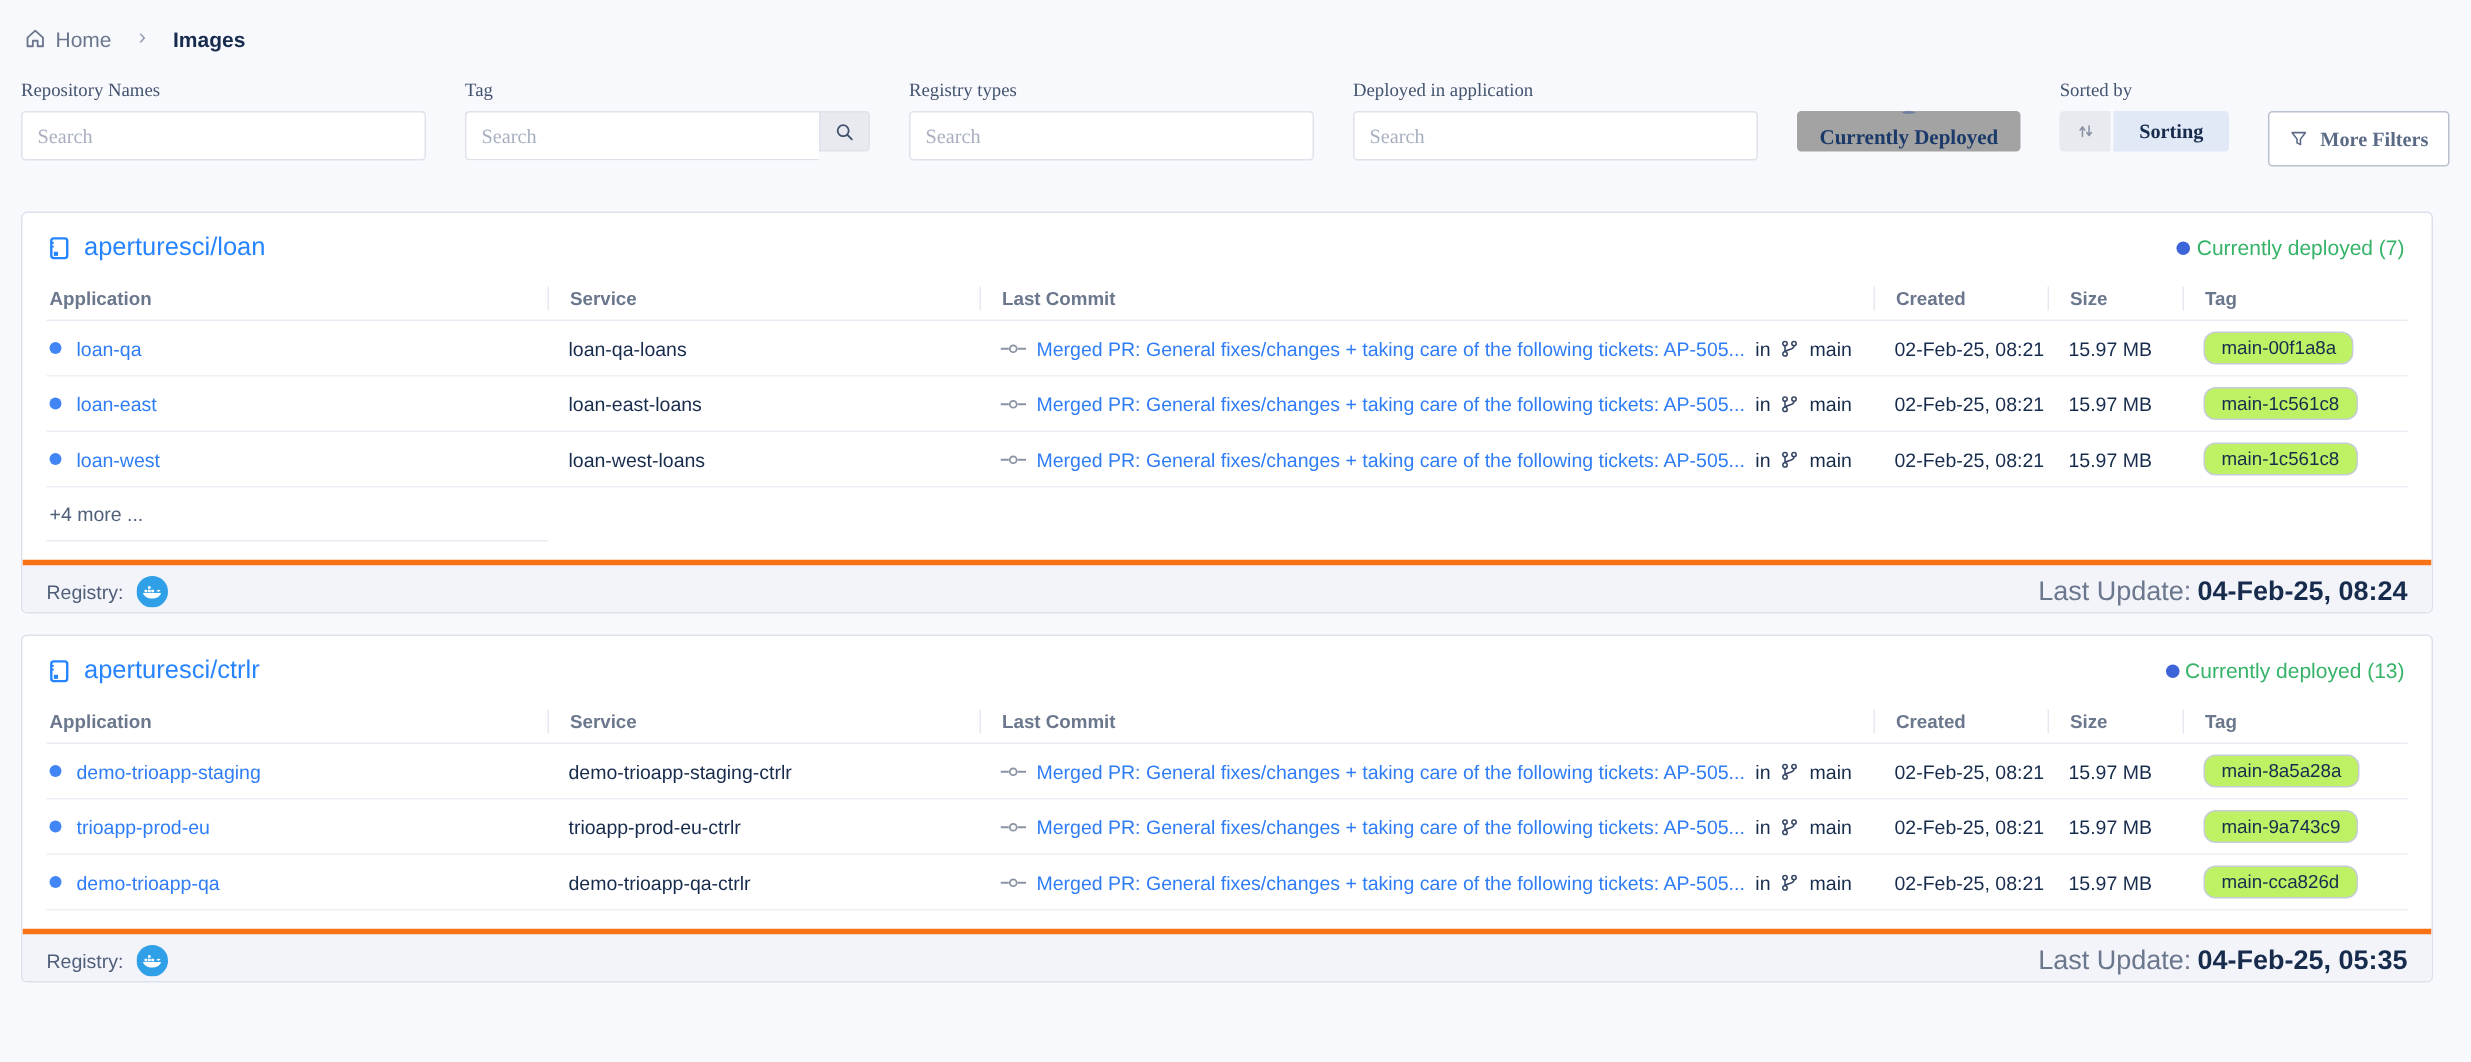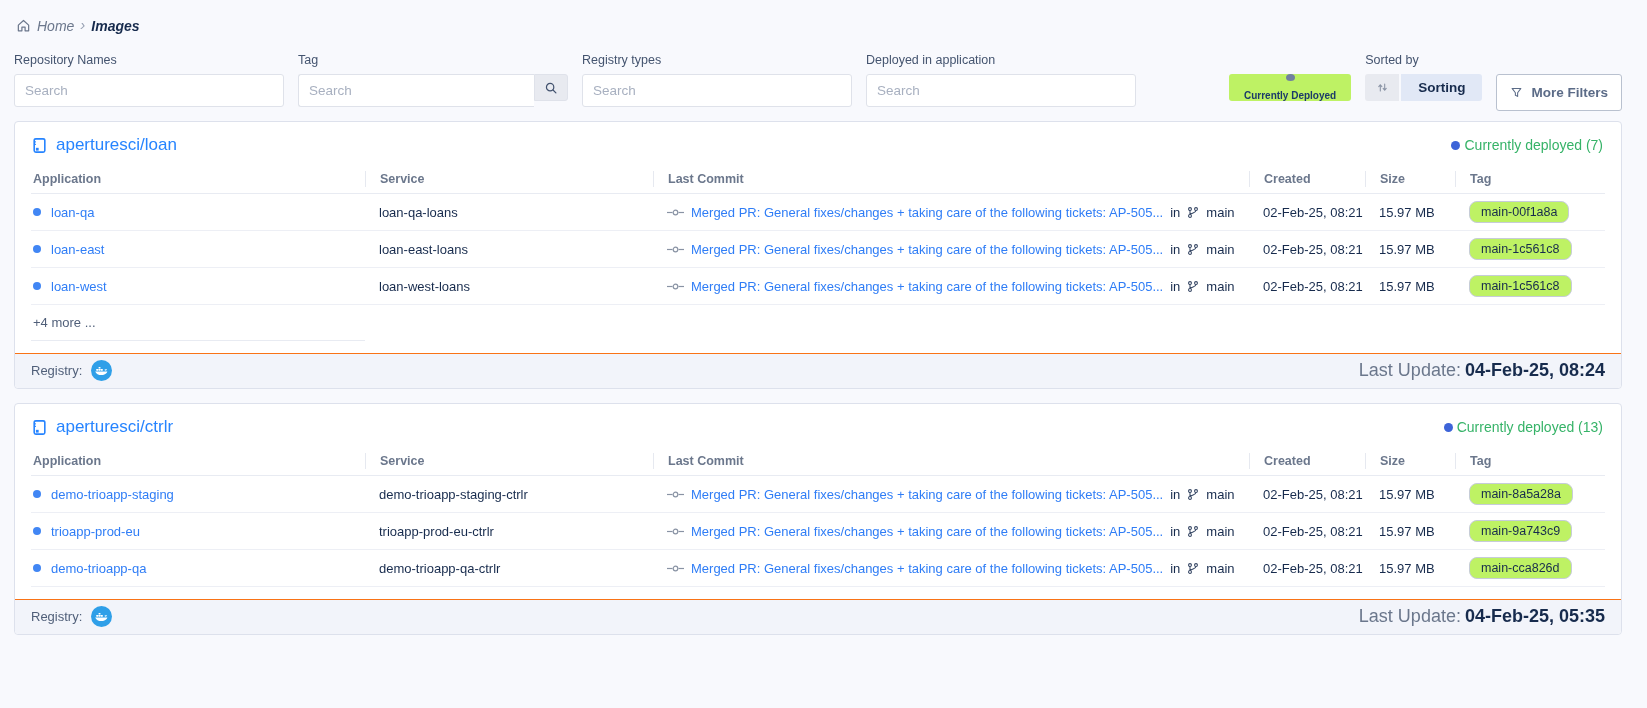--- a/index.html
+++ b/index.html
@@ -5,46 +5,46 @@
   * { box-sizing: border-box; margin: 0; padding: 0; }
   html,body { width: 1647px; height: 708px; overflow: hidden; }
   body {
     font-family: "Liberation Sans", "DejaVu Sans", sans-serif;
     background: #f8f9fd;
     color: #172b4d;
   }
   .page { padding: 16px 25px 0 14px; }
 
   
-  .breadcrumb { display: flex; align-items: center; gap: 3px; padding-left: 2px; margin-bottom: 18px; font-style: italic; }
+  .breadcrumb { display: flex; align-items: center; gap: 15px; padding-left: 2px; margin-bottom: 18px; }
   .breadcrumb .home-link { display: flex; align-items: center; gap: 6px; color: #6b778c; font-size: 14px; cursor: pointer; }
   .breadcrumb .sep { color: #97a0b3; font-size: 15px; padding: 0 3px 2px 3px; }
   .breadcrumb .current { color: #172b4d; font-weight: 700; font-size: 14px; }
 
   
-  .filters { display: flex; align-items: flex-start; gap: 14px; margin-bottom: 10px; }
+  .filters { display: flex; align-items: flex-start; gap: 26px; margin-bottom: 30px; font-family: Liberation Serif, serif; }
   .ffield { display: flex; flex-direction: column; }
   .ffield .flabel { font-size: 12.5px; color: #44546f; margin-bottom: 6px; height: 15px; }
   .tinput {
     width: 270px; height: 33px; border: 1px solid #dfe2ea; border-radius: 3px;
     background: #fff; padding: 0 10px; font-size: 13.5px; color: #172b4d; outline: none;
     font-family: inherit;
   }
   .tinput::placeholder { color: #a8b0c0; }
   .input-group { display: flex; width: 270px; }
   .input-group .tinput { width: 236px; border-radius: 3px 0 0 3px; border-right: none; }
   .search-btn {
     width: 34px; height: 27px; background: #e8eaf0; border: 1px solid #dfe2ea;
     border-radius: 0 3px 3px 0; display: flex; align-items: center; justify-content: center; cursor: pointer;
   }
   .chip-deployed {
     margin-left: auto;
     height: 27px; display: flex; align-items: center; gap: 9px; padding: 0 15px;
-    background: #bef264; border-radius: 3px; cursor: pointer;
-    font-size: 10px; font-weight: 700; color: #1b3a69; white-space: nowrap;
+    background: #a3a3a3; border-radius: 3px; cursor: pointer;
+    font-size: 14px; font-weight: 700; color: #1b3a69; white-space: nowrap;
   }
   .chip-dot { width: 9px; height: 9px; border-radius: 50%; background: #71819f; }
   .sorting-control { display: flex; height: 27px; cursor: pointer; }
   .sort-icon-box {
     width: 34px; background: #e8eaf0; border-radius: 3px 0 0 3px;
     display: flex; align-items: center; justify-content: center; margin-right: 2px;
   }
   .sorting-value {
     background: #e1e8f6; border-radius: 0 3px 3px 0; padding: 0 17px;
     display: flex; align-items: center; font-size: 13.5px; font-weight: 700; color: #172b4d;
@@ -80,22 +80,22 @@
   .cell-created, .cell-size { color: #172b4d; padding-left: 14px; white-space: nowrap; }
   .cell-tag { padding-left: 14px; }
   .tag-pill {
     display: inline-block; border: 1px solid #c6ccd8; border-radius: 8px; background: #bef264;
     padding: 3px 11px; font-size: 12.5px; color: #172b4d; white-space: nowrap;
   }
   .more-row { height: 36px; display: flex; align-items: center; font-size: 13px; color: #505f79; cursor: pointer; }
   .more-border-short { border-bottom: 1px solid #e8ebf2; width: 334px; padding-left: 2px; height: 36px; display:flex; align-items:center; }
   .more-border-full  { border-bottom: 1px solid #e8ebf2; width: 100%; padding-left: 2px; height: 36px; display:flex; align-items:center; }
   .card-footer {
-    margin-top: 12px; background: #f2f4fa; border-top: 1px solid #f97316; border-radius: 0 0 4px 4px;
-    display: flex; align-items: flex-end; justify-content: space-between; padding: 7px 16px; height: 35px;
+    margin-top: 12px; background: #f2f4fa; border-top: 4px solid #f97316; border-radius: 0 0 4px 4px;
+    display: flex; align-items: flex-start; justify-content: space-between; padding: 7px 16px; height: 35px;
   }
   .footer-left { display: flex; align-items: center; gap: 9px; font-size: 13px; color: #505f79; }
   .footer-right { font-size: 18px; color: #6b778c; }
   .footer-right .lu-value { color: #172b4d; font-weight: 700; margin-left: 4px; }
 
   .icon { display: inline-flex; align-items: center; justify-content: center; flex: none; }
 </style>
 </head>
 <body>
 

